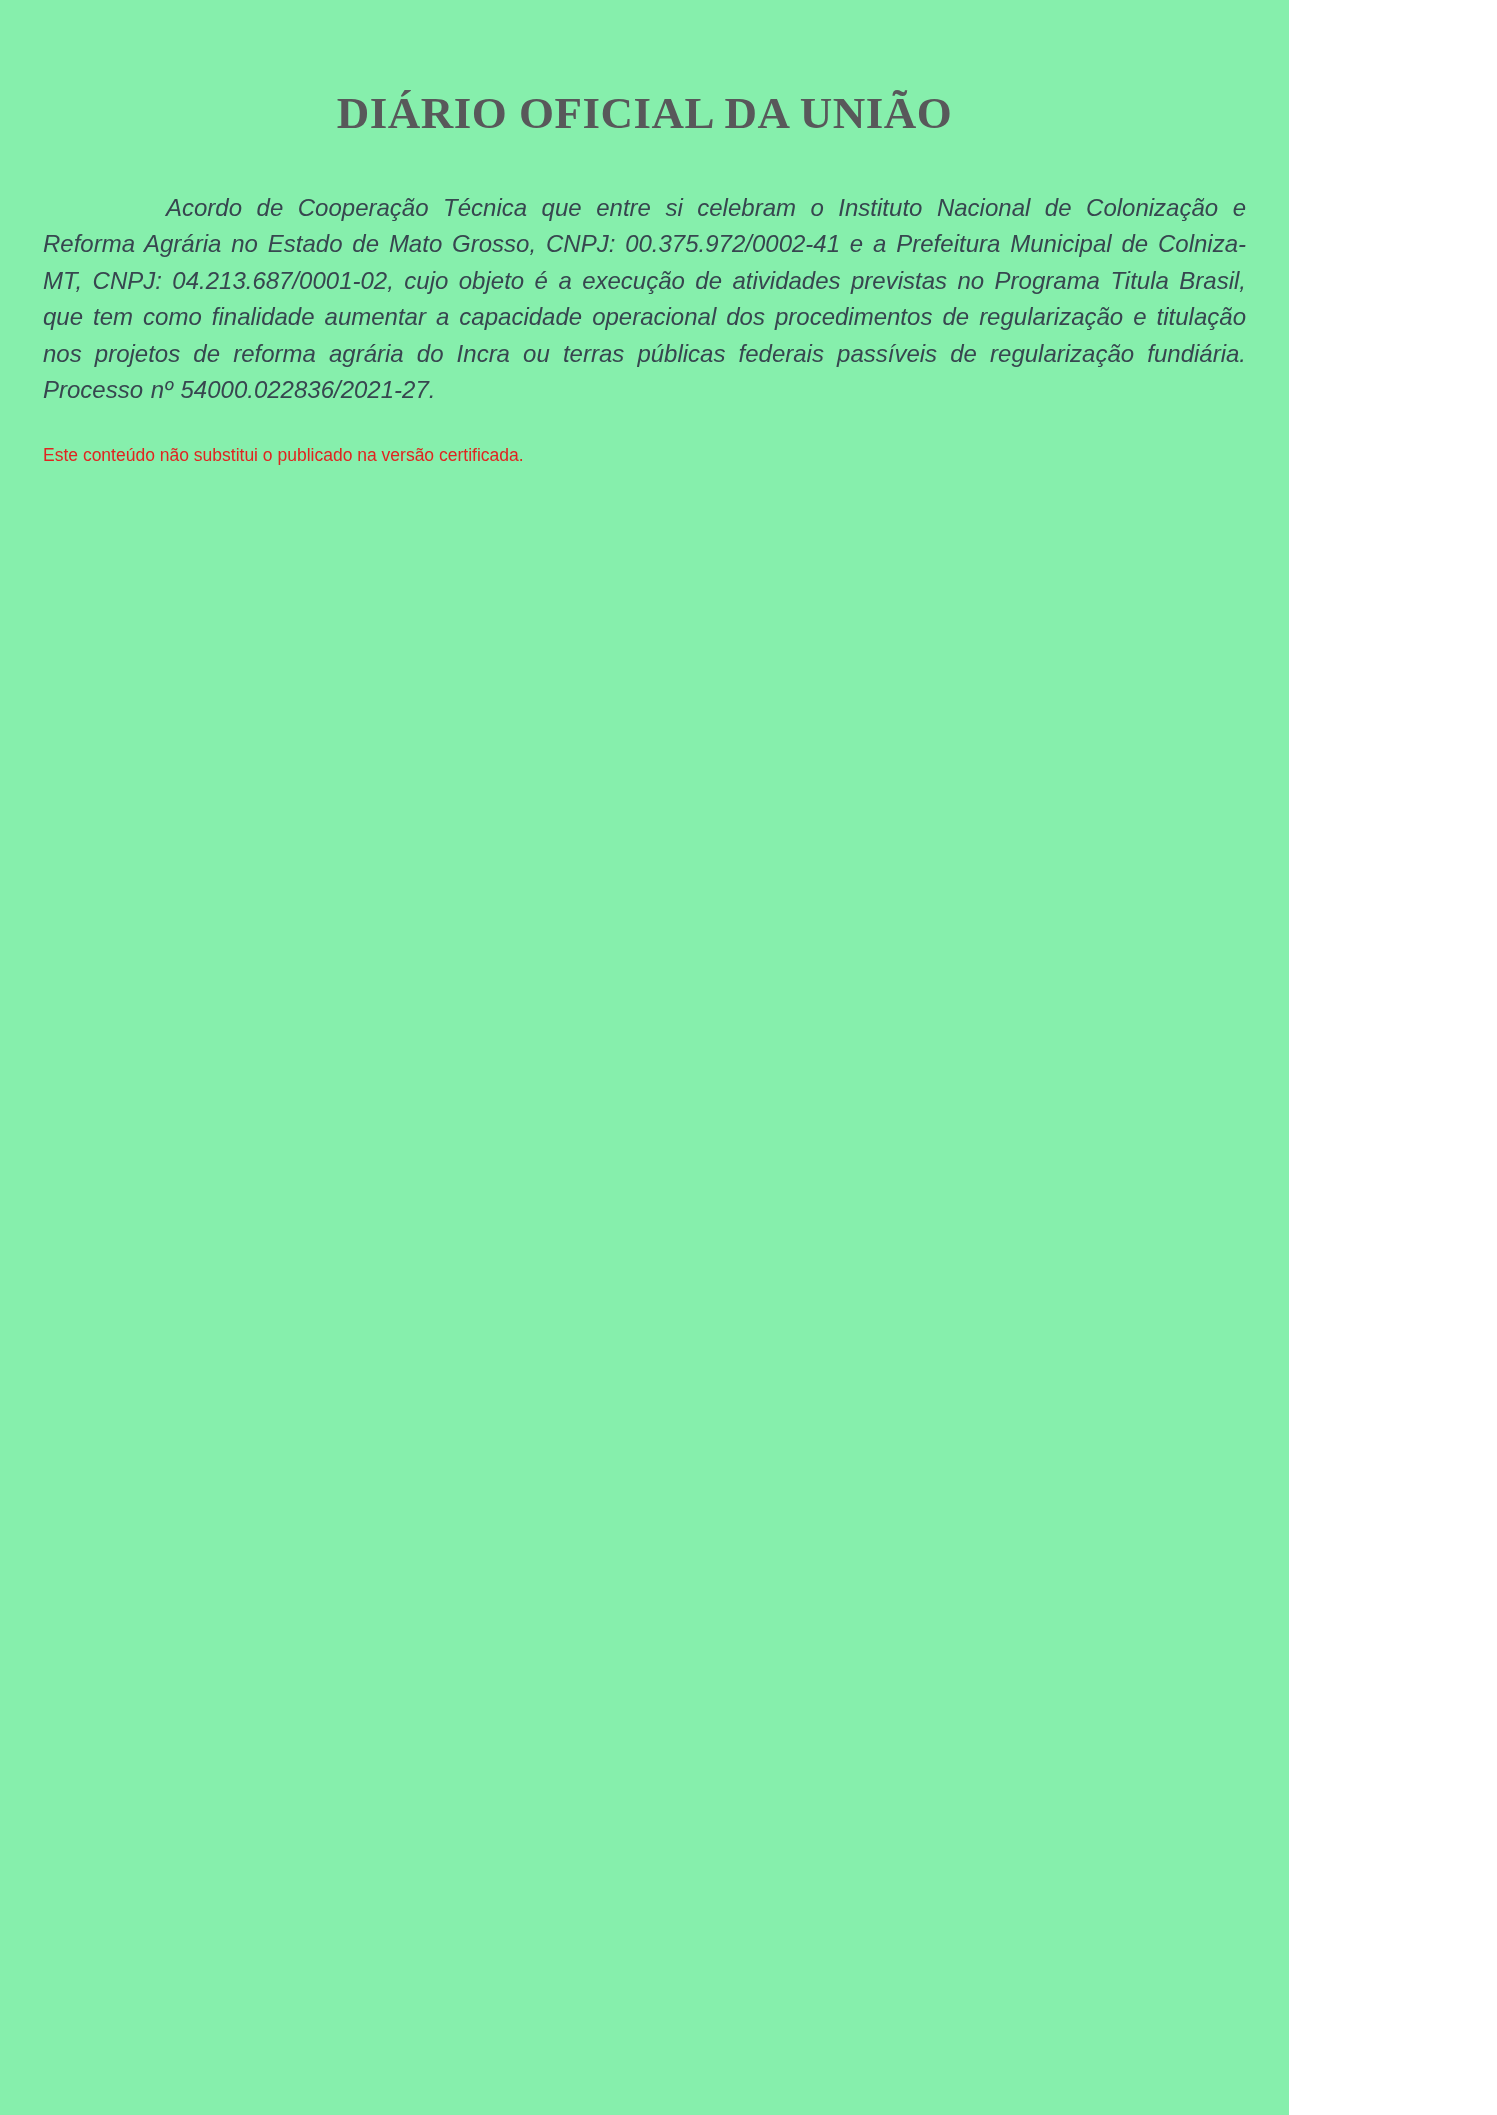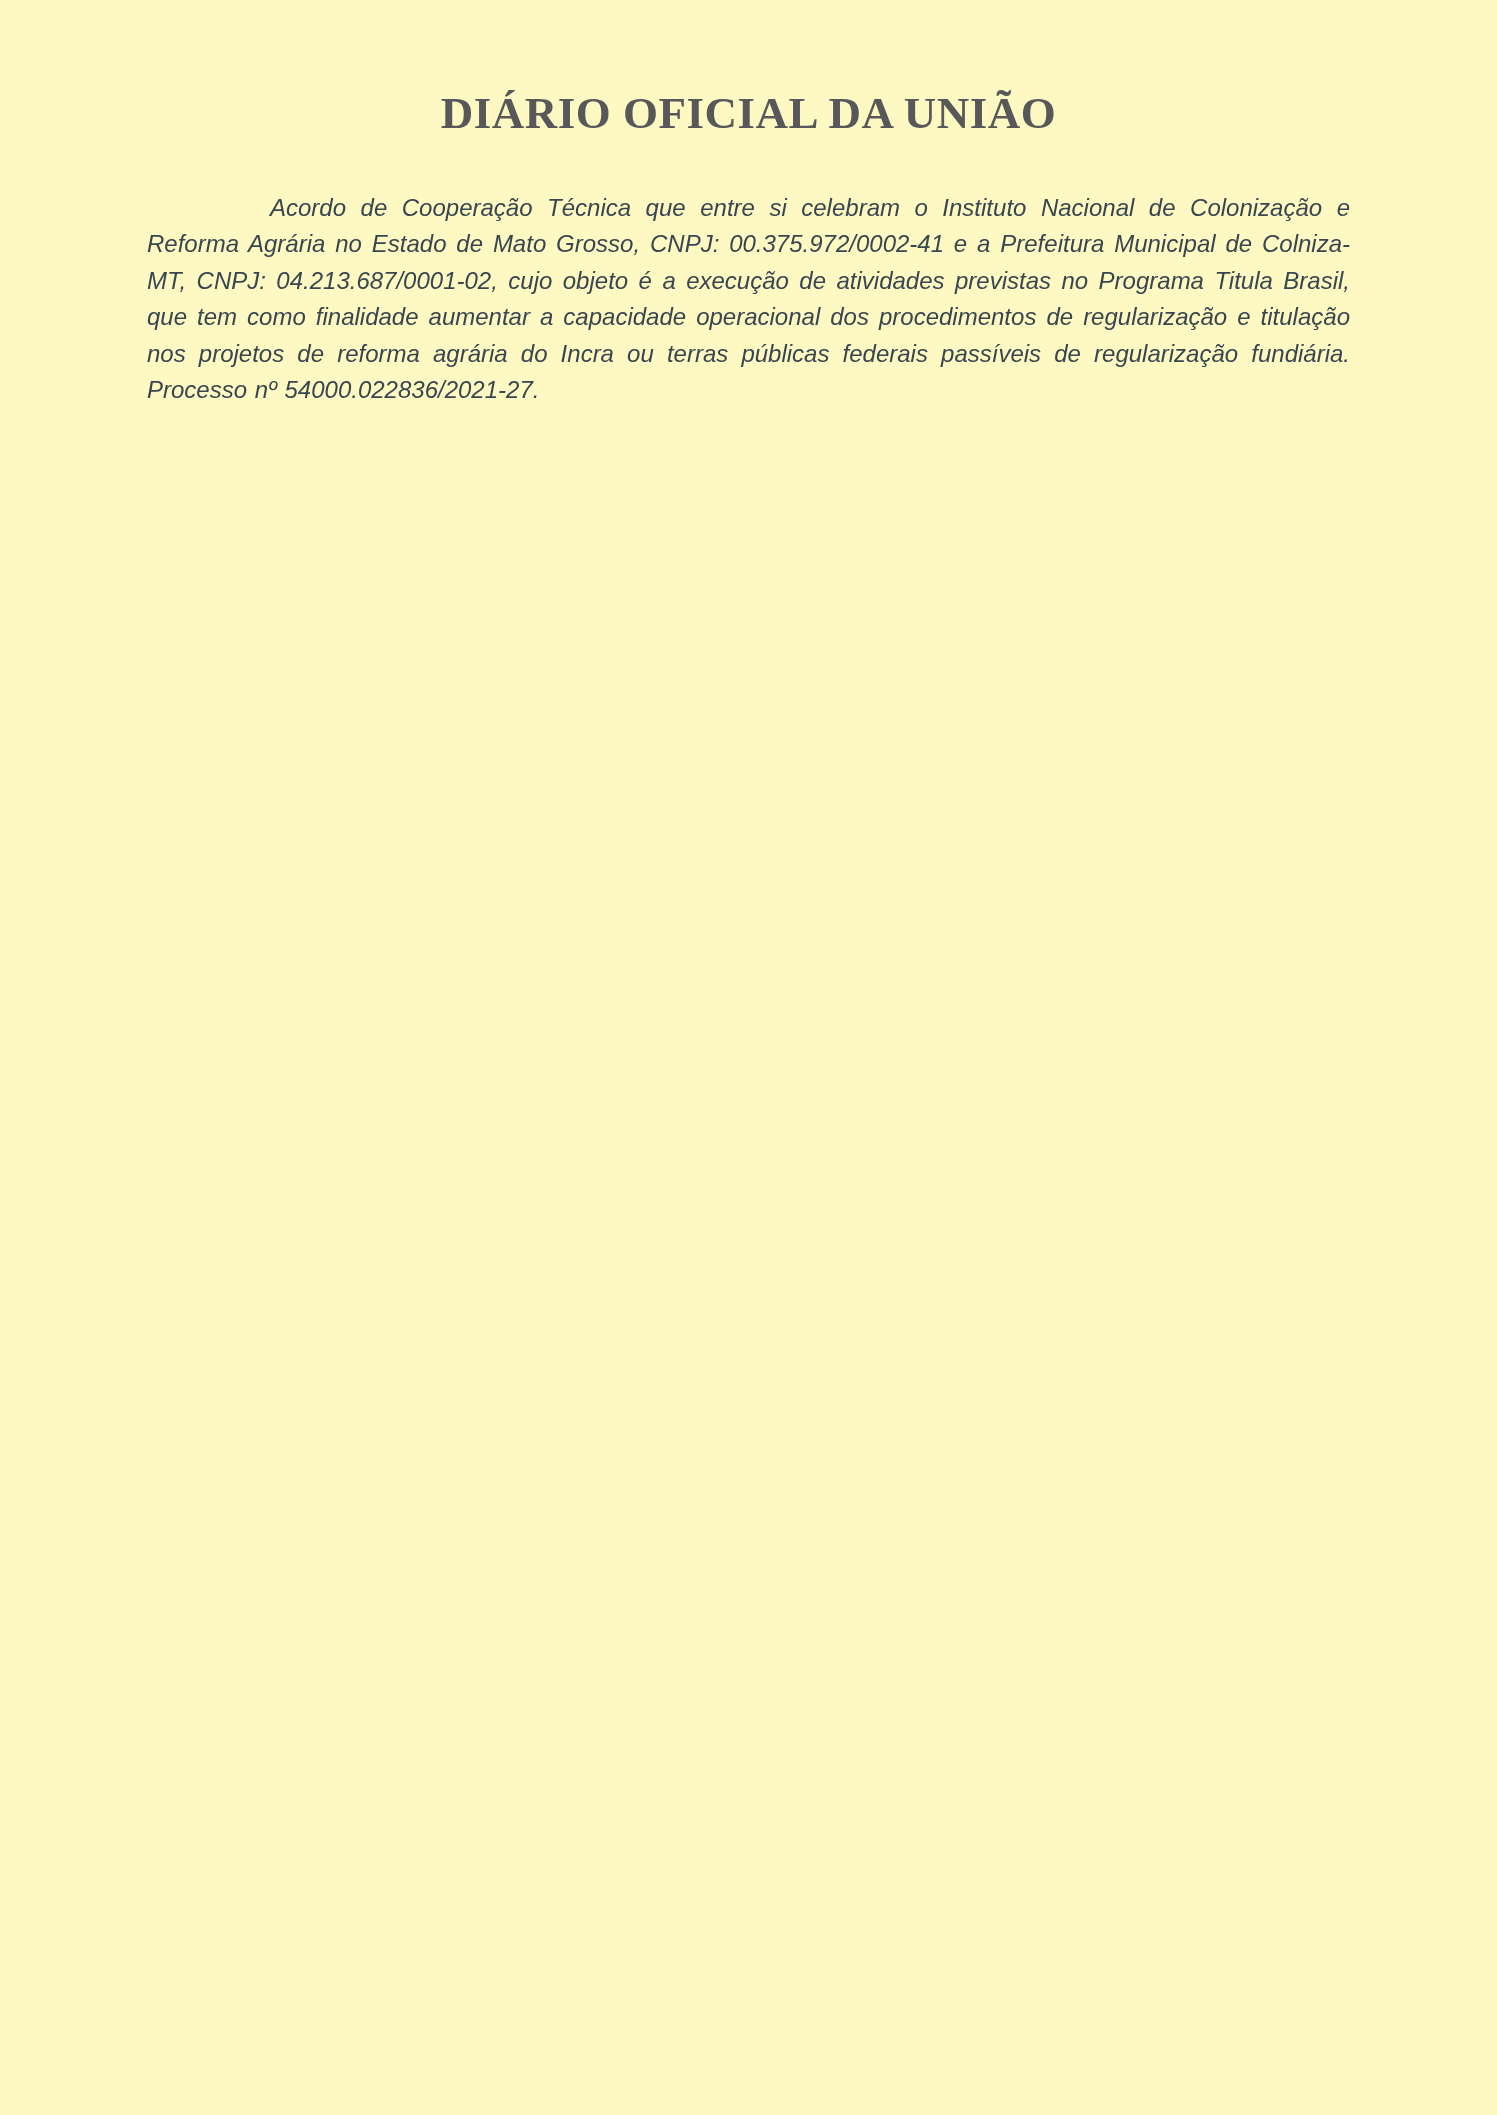--- a/index.html
+++ b/index.html
@@ -2,23 +2,23 @@
 <html lang="pt-BR"><head>
 <meta charset="utf-8">
 <style>
   html, body {
     margin: 0;
     padding: 0;
     background: #ffffff;
   }
   .page {
     position: relative;
-    width: 1497px;
+    width: 1289px;
     height: 2115px;
-    background: #fef9c3;
+    background: #86efac;
     overflow: hidden;
     font-family: "Liberation Sans", sans-serif;
   }
   .content {
     width: 1203px;
     margin: 0 auto;
     padding-top: 88px;
   }
   .masthead-title {
     margin: 0;
@@ -84,16 +84,17 @@
     <header>
       <h1 class="masthead-title">DIÁRIO OFICIAL DA UNIÃO</h1>
 
 
     </header>
 
     <main>
 
       <p class="article-body">Acordo de Cooperação Técnica que entre si celebram o Instituto Nacional de Colonização e Reforma Agrária no Estado de Mato Grosso, CNPJ: 00.375.972/0002-41 e a Prefeitura Municipal de Colniza-MT, CNPJ: 04.213.687/0001-02, cujo objeto é a execução de atividades previstas no Programa Titula Brasil, que tem como finalidade aumentar a capacidade operacional dos procedimentos de regularização e titulação nos projetos de reforma agrária do Incra ou terras públicas federais passíveis de regularização fundiária. Processo nº 54000.022836/2021-27.</p>
 
+      <p class="disclaimer">Este conteúdo não substitui o publicado na versão certificada.</p>
     </main>
 
   </div>
 </div>
 
 </body></html>

